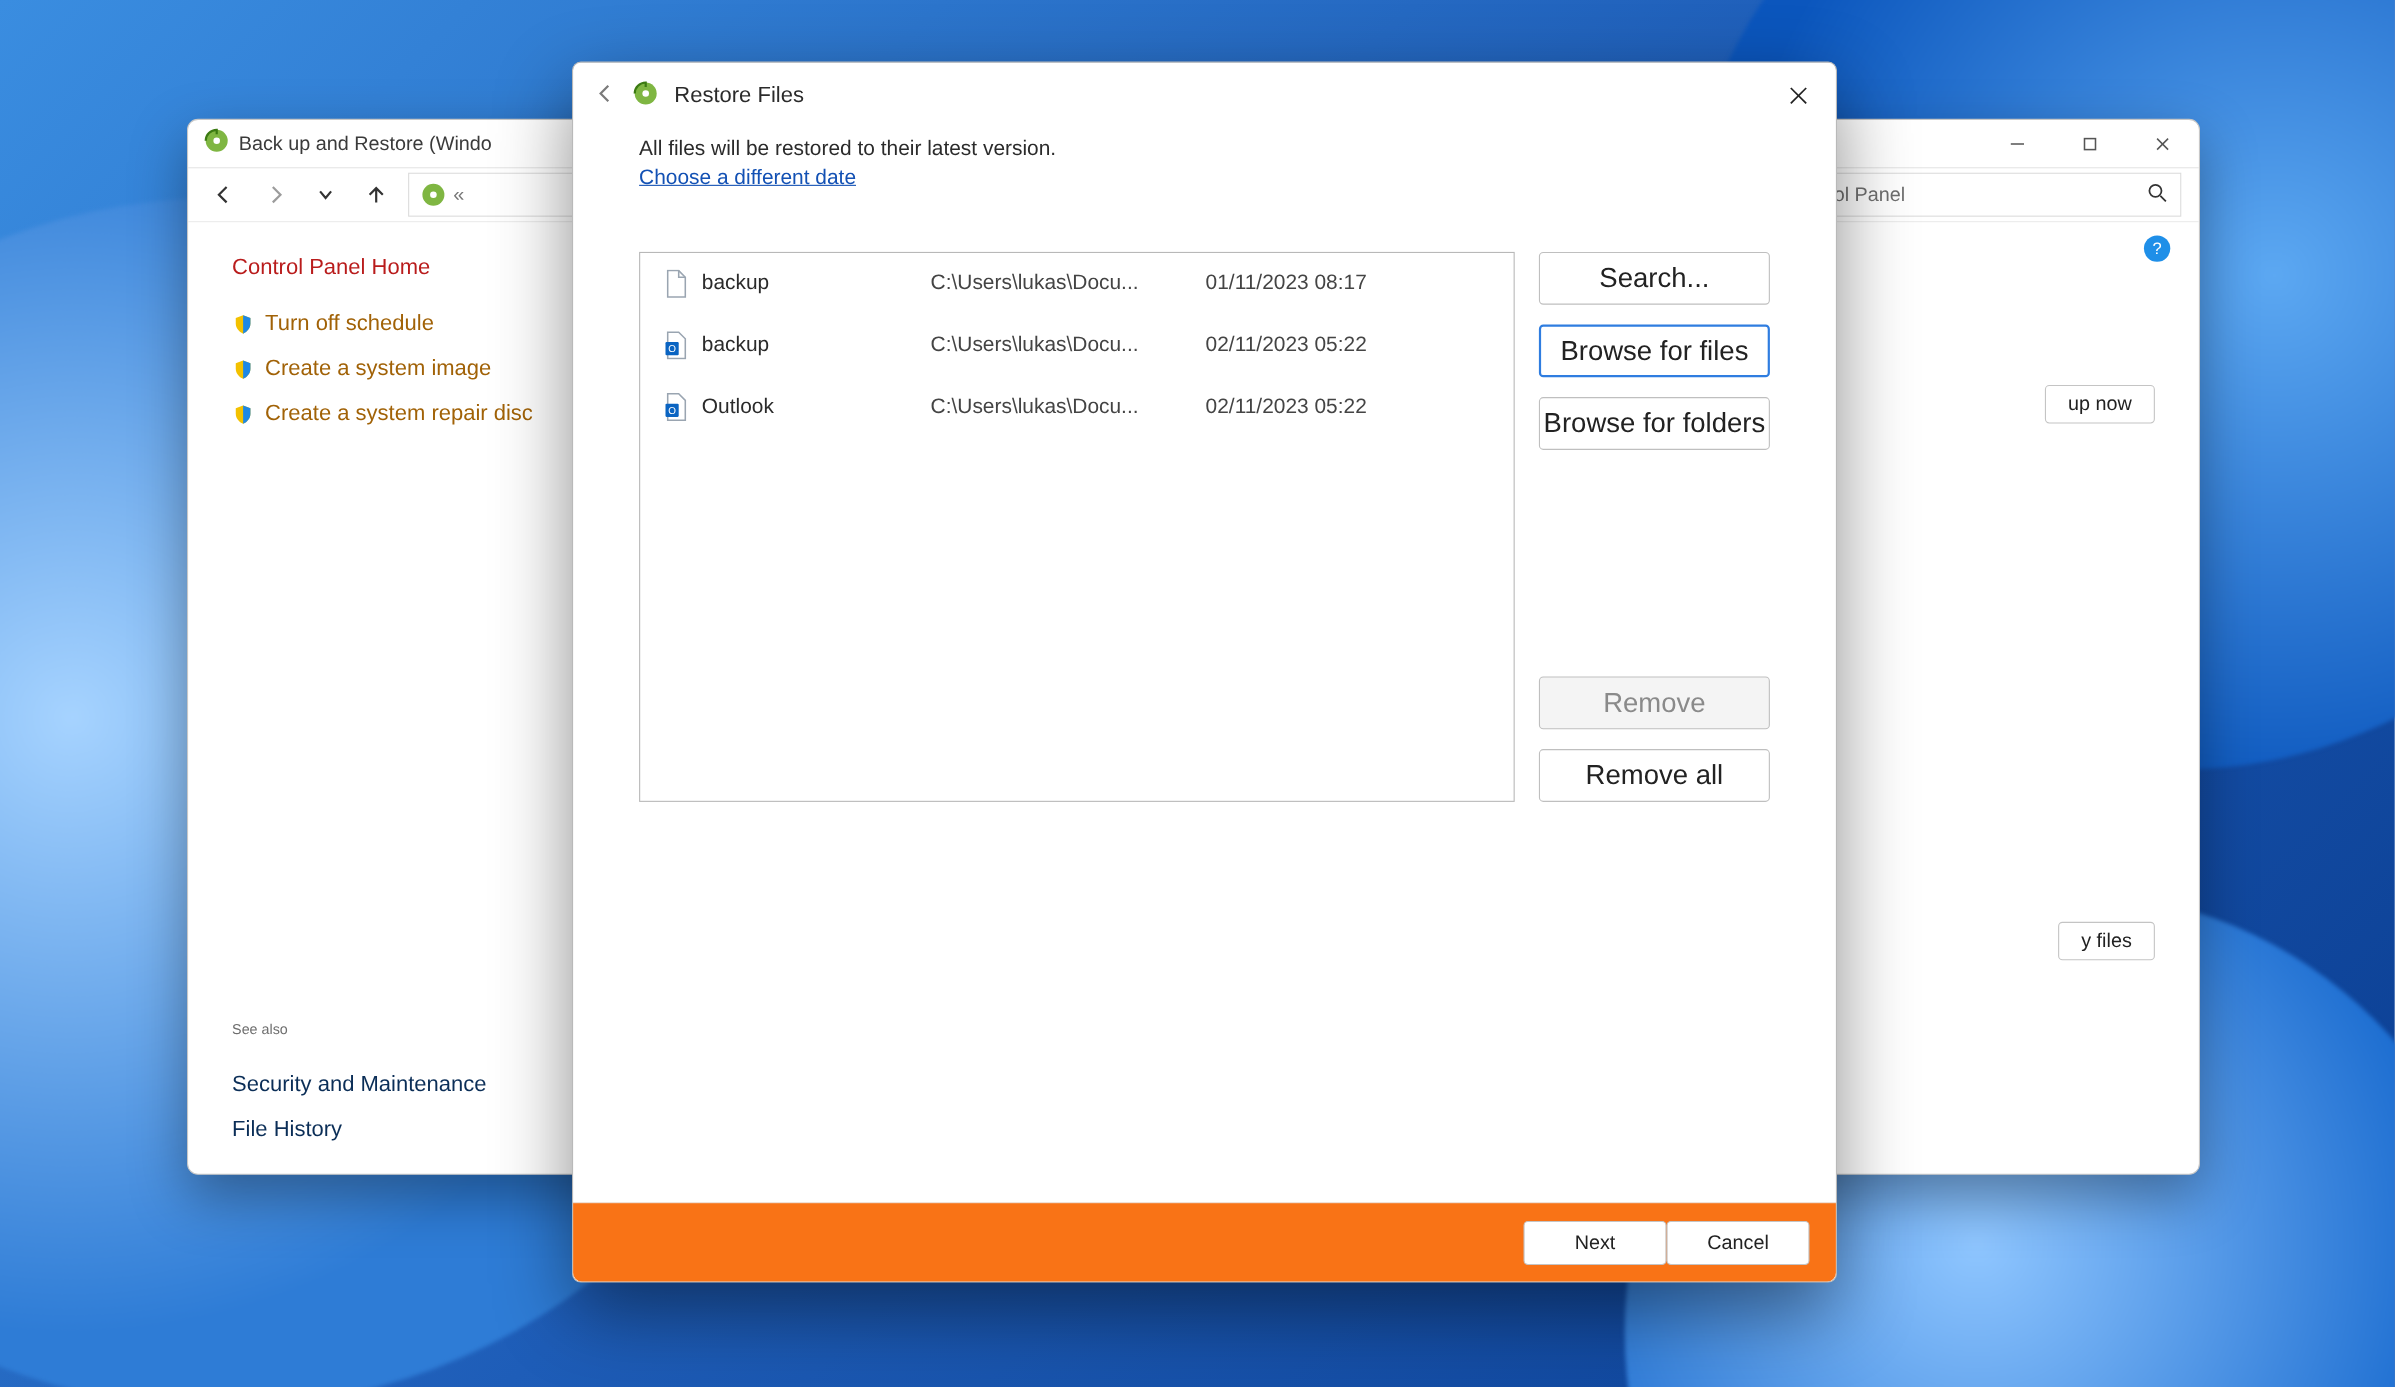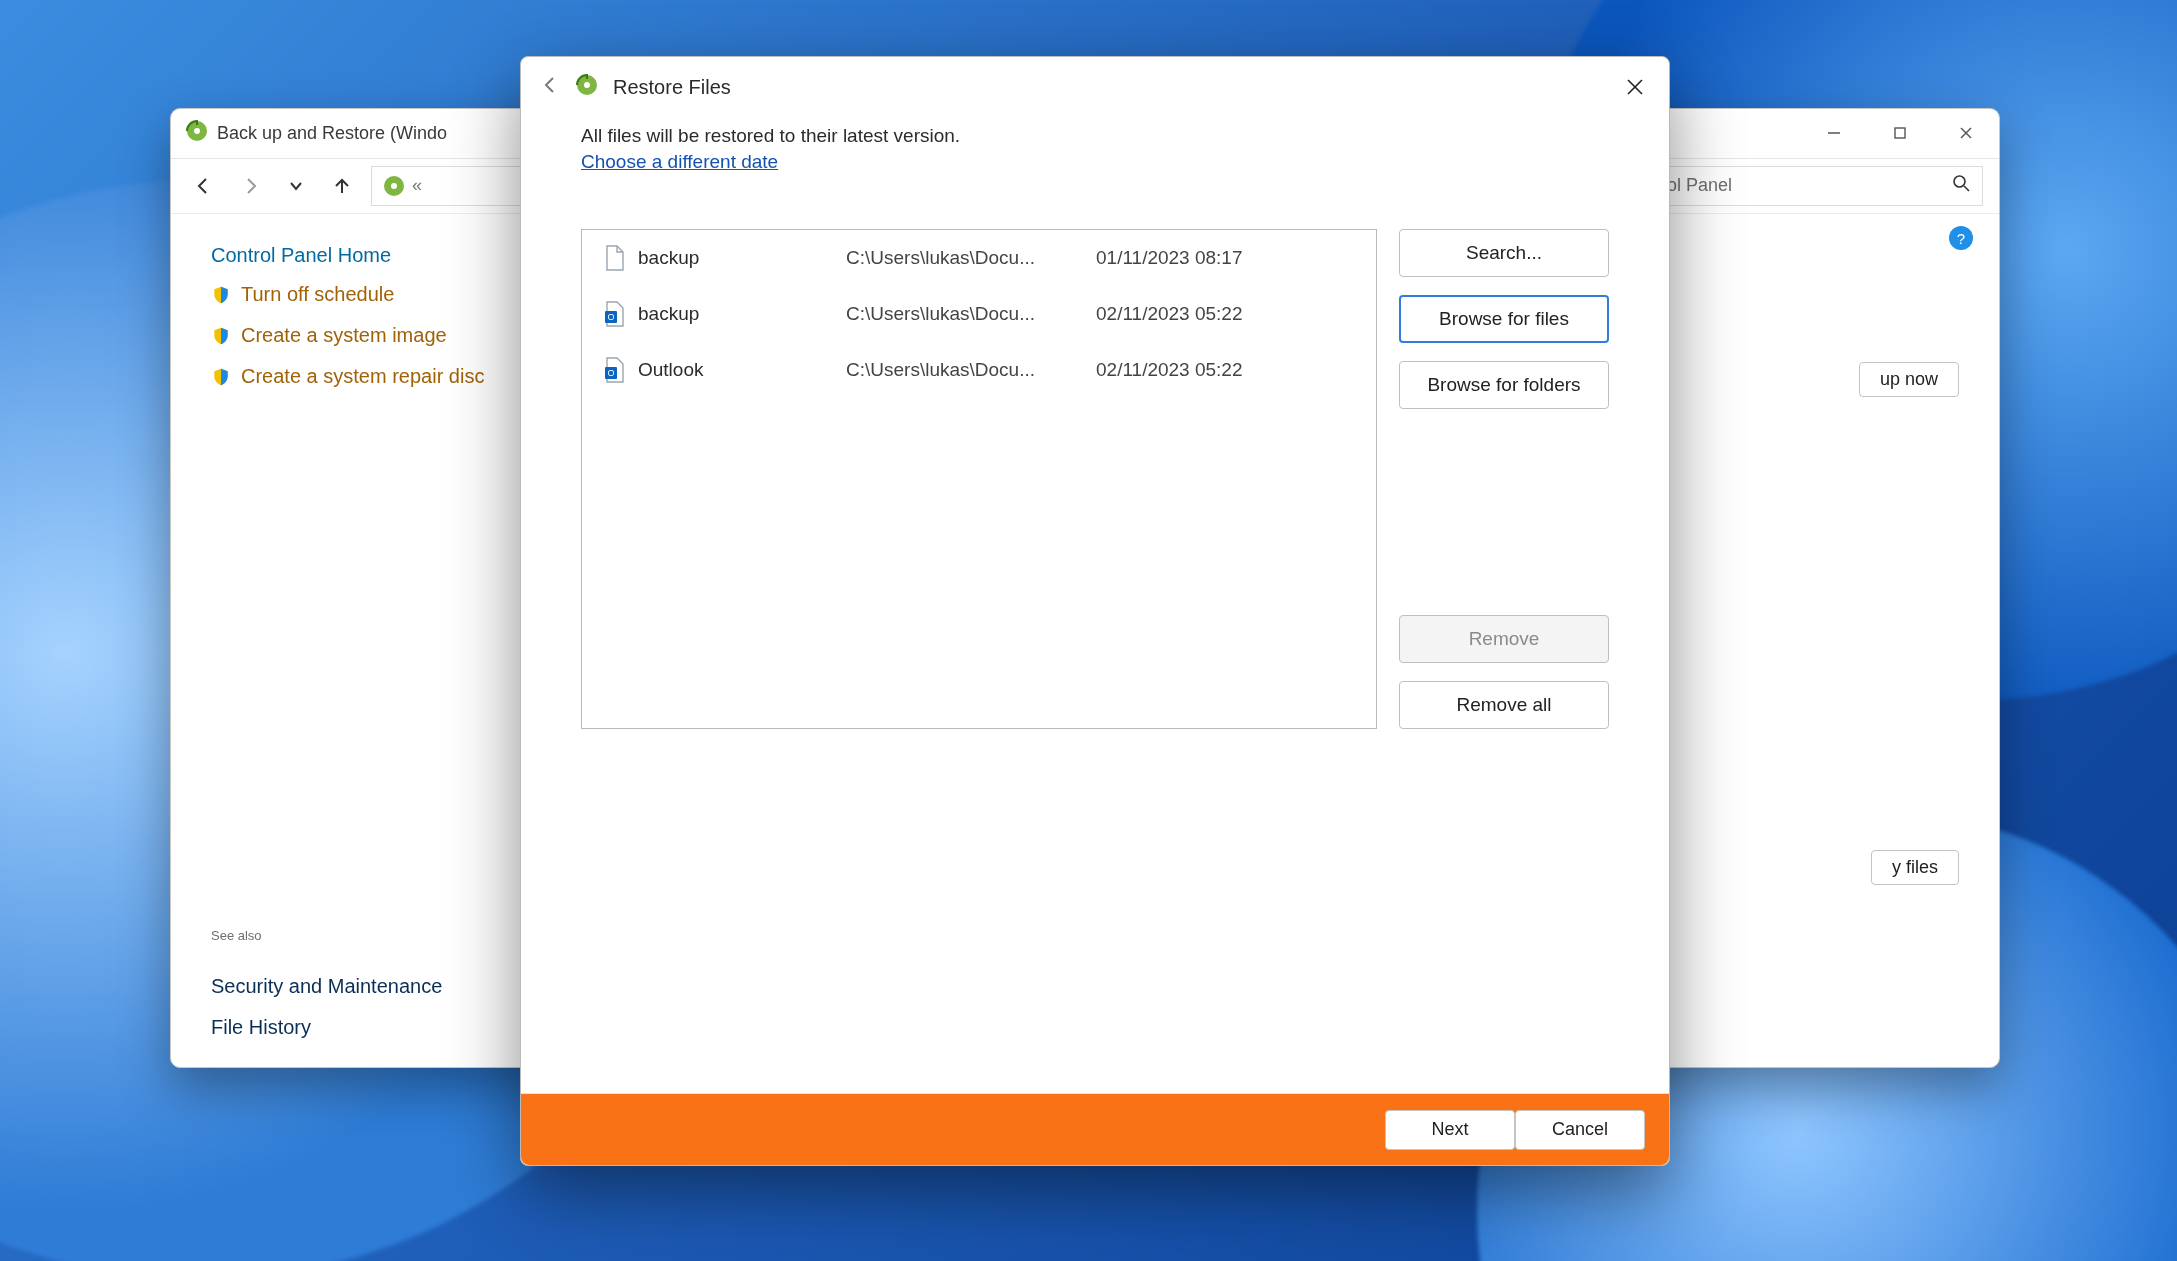--- a/index.html
+++ b/index.html
@@ -69,21 +69,21 @@
   font-size: 18px;
 }
 .search-box .sicon { margin-left: auto; color: #333; }
 .cp-body { flex: 1; display: flex; }
 .cp-side {
   width: 330px;
   padding: 30px 10px 10px 40px;
   font-size: 20px;
   color: #2c2c2c;
 }
-.cp-side .home { color: #0369a1; margin-bottom: 16px; }
+.cp-side .home { color: #b91c1c; margin-bottom: 28px; }
 .cp-side .task { display: flex; align-items: center; gap: 10px; margin-bottom: 18px; color: #a16207; }
 .cp-side .seealso { color: #6e6e6e; margin-top: 540px; font-size: 13px; margin-bottom: 32px;}
 .cp-side .seelink { color: #0b2e57; margin-bottom: 18px; }
 .cp-main { flex: 1; padding: 28px 40px; position: relative; }
 .btn-outline {
   border: 1px solid #c4c4c4; background: #fff;
   padding: 6px 20px; font-size: 18px; color: #222; border-radius: 4px;
 }
 .cp-main .help-badge {
   position: absolute; right: 26px; top: 12px;
@@ -135,21 +135,21 @@
 .col-folder { width: 250px; }
 .col-date { flex: 1; }
 .ft-row { display: flex; height: 56px; align-items: center; }
 .ft-row .c-name { width: 250px; padding-left: 22px; display:flex; align-items:center; gap:12px; }
 .ft-row .c-folder { width: 250px; padding: 0 14px; color:#444; white-space:nowrap; overflow:hidden; text-overflow:ellipsis;}
 .ft-row .c-date { flex: 1; padding: 0 14px; color:#444;}
 .fileicon { width: 22px; height: 26px; flex: 0 0 22px; }
 .side-btns { width: 210px; display: flex; flex-direction: column; gap: 18px; }
 .act-btn {
   height: 48px; border: 1px solid #bfbfbf; background:#fff;
-  font-size: 19px; color:#222; border-radius:4px;
+  font-size: 25px; color:#222; border-radius:4px;
   display:flex; align-items:center; justify-content:center;
 }
 .act-btn.primary { border: 2px solid #2f7de0; }
 .act-btn.disabled { background:#f4f4f4; color:#8a8a8a; }
 .side-btns .gap { flex:1; }
 .dlg-footer {
   height: 72px; background: #f97316;
   border-top: 1px solid #e2e2e2;
   display:flex; align-items:center; justify-content:flex-end;
   padding: 0 24px;

